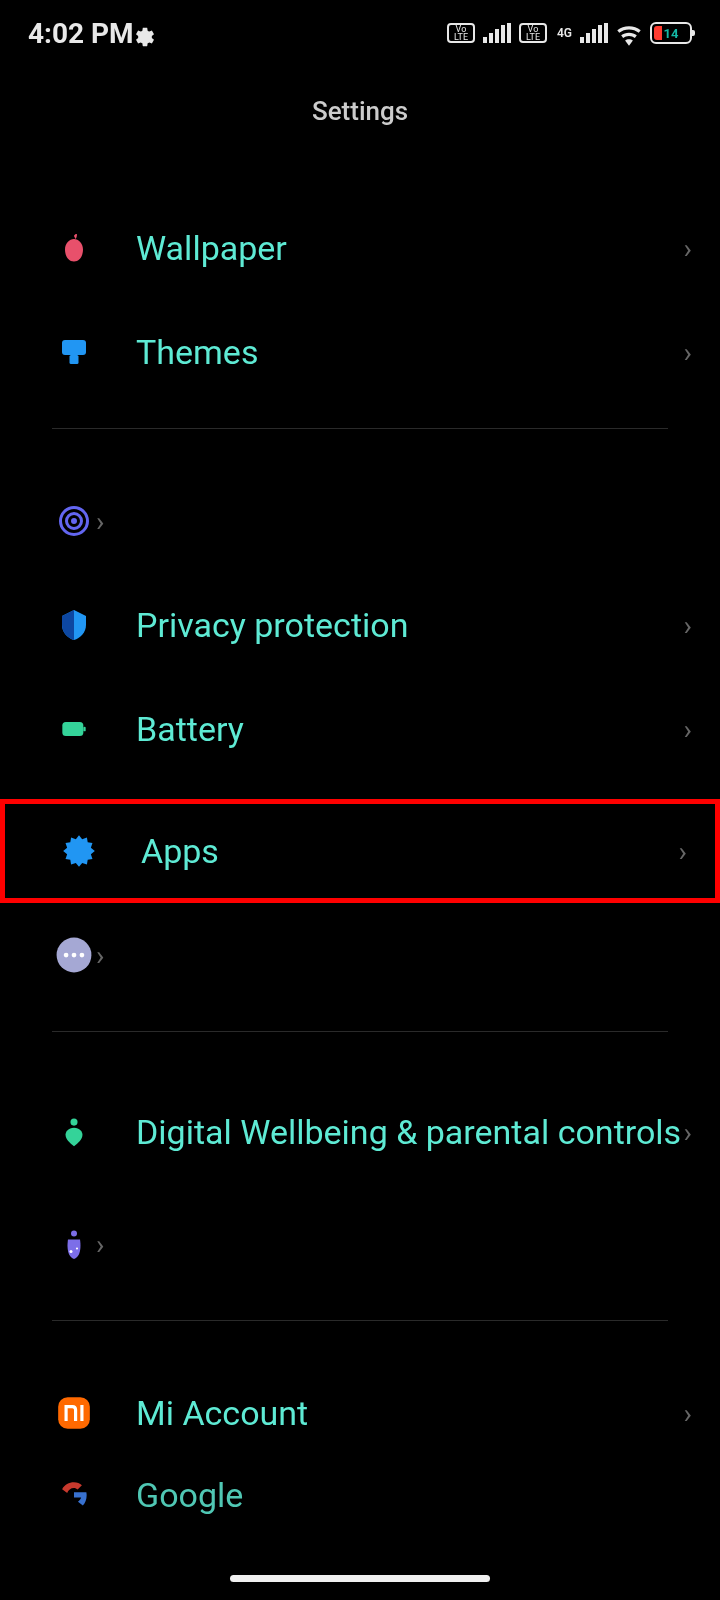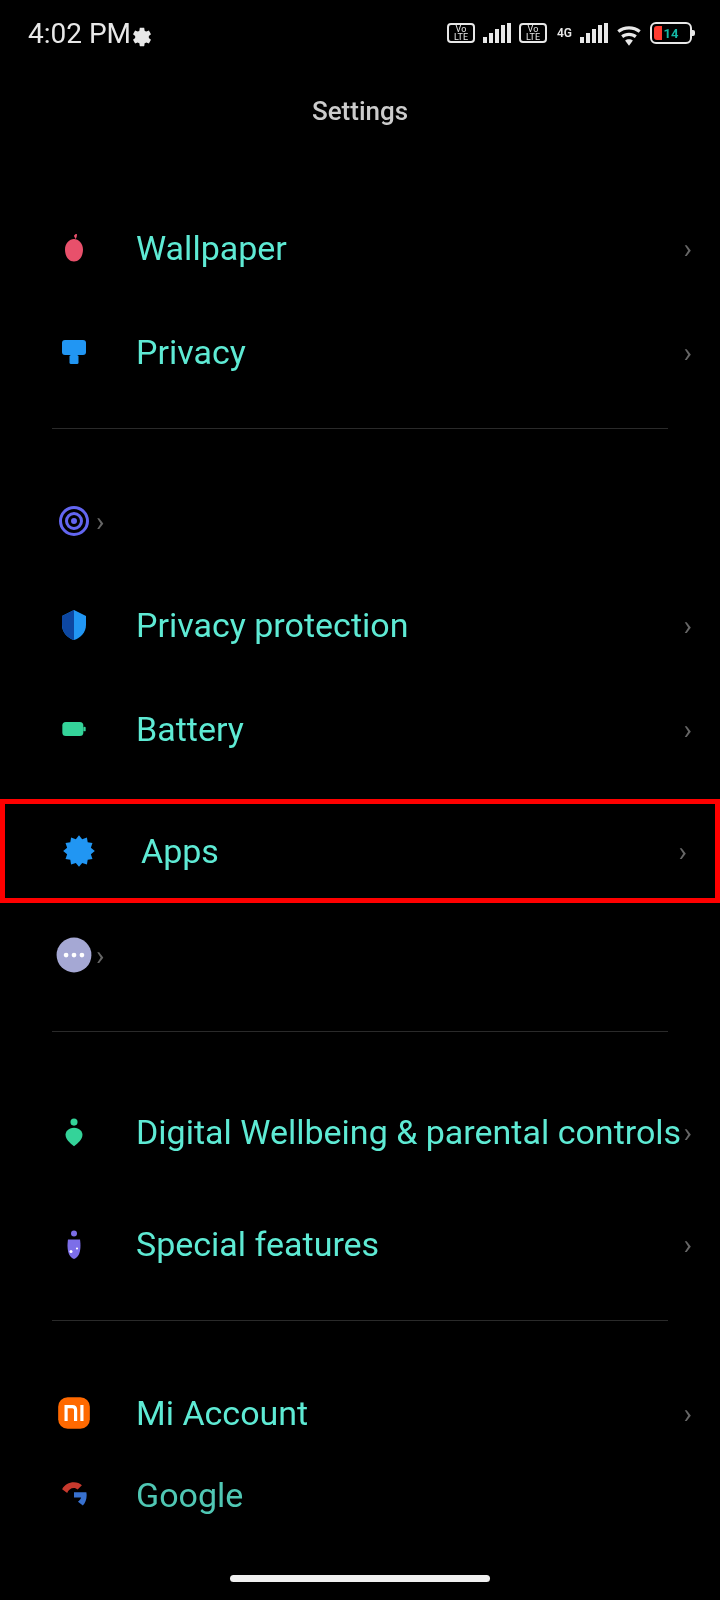--- a/index.html
+++ b/index.html
@@ -21,21 +21,21 @@
       align-items: center;
       padding: 14px 28px 8px 28px;
       height: 60px;
       color: #e8e8e8;
     }
     .status-left {
       display: flex;
       align-items: center;
       gap: 0;
       font-size: 28px;
-      font-weight: 400;
+      font-weight: 700;
     }
     .status-right {
       display: flex;
       align-items: center;
       gap: 8px;
     }
     .gear-icon {
       width: 22px;
       height: 22px;
       display: inline-block;
@@ -220,21 +220,21 @@
     <span class="chevron">›</span>
   </div>
 
   <div class="settings-item">
     <span class="item-icon">
       <svg viewBox="0 0 24 24" width="36" height="36">
           <rect x="4" y="4" width="16" height="10" rx="2" fill="#2196f3"></rect>
           <rect x="9" y="14" width="6" height="6" rx="1" fill="#2196f3"></rect>
         </svg>
     </span>
-    <span class="item-label">Privacy</span>
+    <span class="item-label">Themes</span>
     <span class="chevron">›</span>
   </div>
 
   <div class="divider"></div>
 
   <div class="settings-item">
     <span class="item-icon">
       <svg viewBox="0 0 24 24" width="36" height="36" fill="none" stroke="#6366f1" stroke-width="2">
           <circle cx="12" cy="12" r="9"></circle>
           <circle cx="12" cy="12" r="5"></circle>
@@ -303,21 +303,20 @@
 
   <div class="settings-item">
     <span class="item-icon">
       <svg viewBox="0 0 24 24" width="36" height="36" fill="#7c6ee8">
           <circle cx="12" cy="5" r="2"></circle>
           <path d="M8,9 L16,9 C16,9 18,20 12,22 C6,20 8,9 8,9 Z"></path>
           <circle cx="10" cy="17" r="1" fill="#fff"></circle>
           <circle cx="14" cy="15" r="0.7" fill="#fff"></circle>
         </svg>
     </span>
-    <span class="item-label">Special features</span>
     <span class="chevron">›</span>
   </div>
 
   <div class="divider"></div>
 
   <div class="settings-item">
     <span class="item-icon">
       <svg viewBox="0 0 24 24" width="38" height="38">
           <rect x="2" y="2" width="20" height="20" rx="6" fill="#ff6900"></rect>
           <path d="M6,7 L11,7 C13,7 14,8 14,10 L14,17 L12,17 L12,10 C12,9.5 11.5,9 11,9 L8,9 L8,17 L6,17 Z M16,7 L18,7 L18,17 L16,17 Z" fill="#fff"></path>

